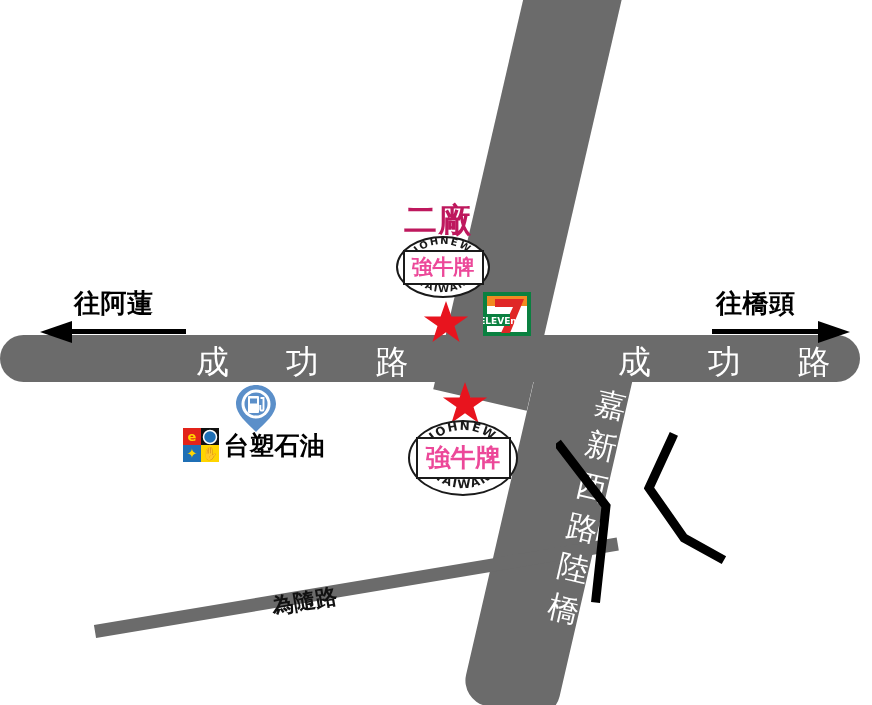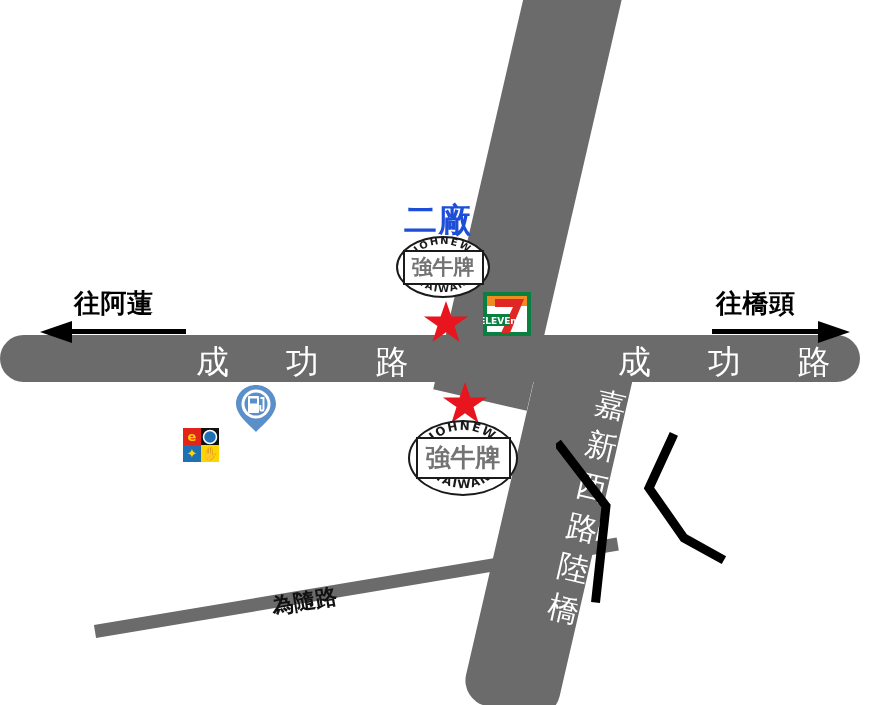--- a/index.html
+++ b/index.html
@@ -162,21 +162,21 @@
   .badge-arc-text text {
     fill: #1a1a1a;
     font-family: "DejaVu Sans", "Liberation Sans", sans-serif;
     font-weight: bold;
     letter-spacing: 1.5px;
   }
   .badge-box {
     position: relative;
     background: #ffffff;
     border: 2.5px solid #1a1a1a;
-    color: #737373;
+    color: #ec4899;
     font-weight: bold;
     white-space: nowrap;
     text-align: left;
     z-index: 3;
     font-family: "DejaVu Sans", "Liberation Sans", sans-serif;
   }
   #badge-factory {
     left: 396px; top: 236px; width: 94px; height: 62px;
   }
   #badge-factory .badge-box {
@@ -187,21 +187,21 @@
     left: 408px; top: 420px; width: 110px; height: 76px;
   }
   #badge-showroom .badge-box {
     font-size: 25px; padding: 2px 8px 3px 8px; letter-spacing: 0px;
   }
   #badge-showroom .badge-arc-text text { font-size: 12px; }
 
   
   .place-label {
     position: absolute;
-    color: #1d4ed8;
+    color: #be185d;
     font-weight: bold;
     white-space: nowrap;
   }
   #label-factory { left: 404px; top: 198px; font-size: 33px; letter-spacing: 0.04em; }
   #label-showroom { left: 384px; top: 488px; font-size: 37px; letter-spacing: 0.04em; }
 
   
   #seven-eleven {
     position: absolute;
     left: 483px; top: 292px;
@@ -352,15 +352,16 @@
     <div id="fpcc-quad">
       <div class="q-tl">e</div>
       <div class="q-tr">
         <svg width="16" height="16" viewBox="0 0 16 16">
             <circle cx="8" cy="8" r="6.5" fill="#1f6fb5" stroke="#ffffff" stroke-width="1.5"></circle>
           </svg>
       </div>
       <div class="q-bl">✦</div>
       <div class="q-br">✋</div>
     </div>
+    <div id="fpcc-name">台塑石油</div>
   </div>
 
 </div>
 
 </body></html>

